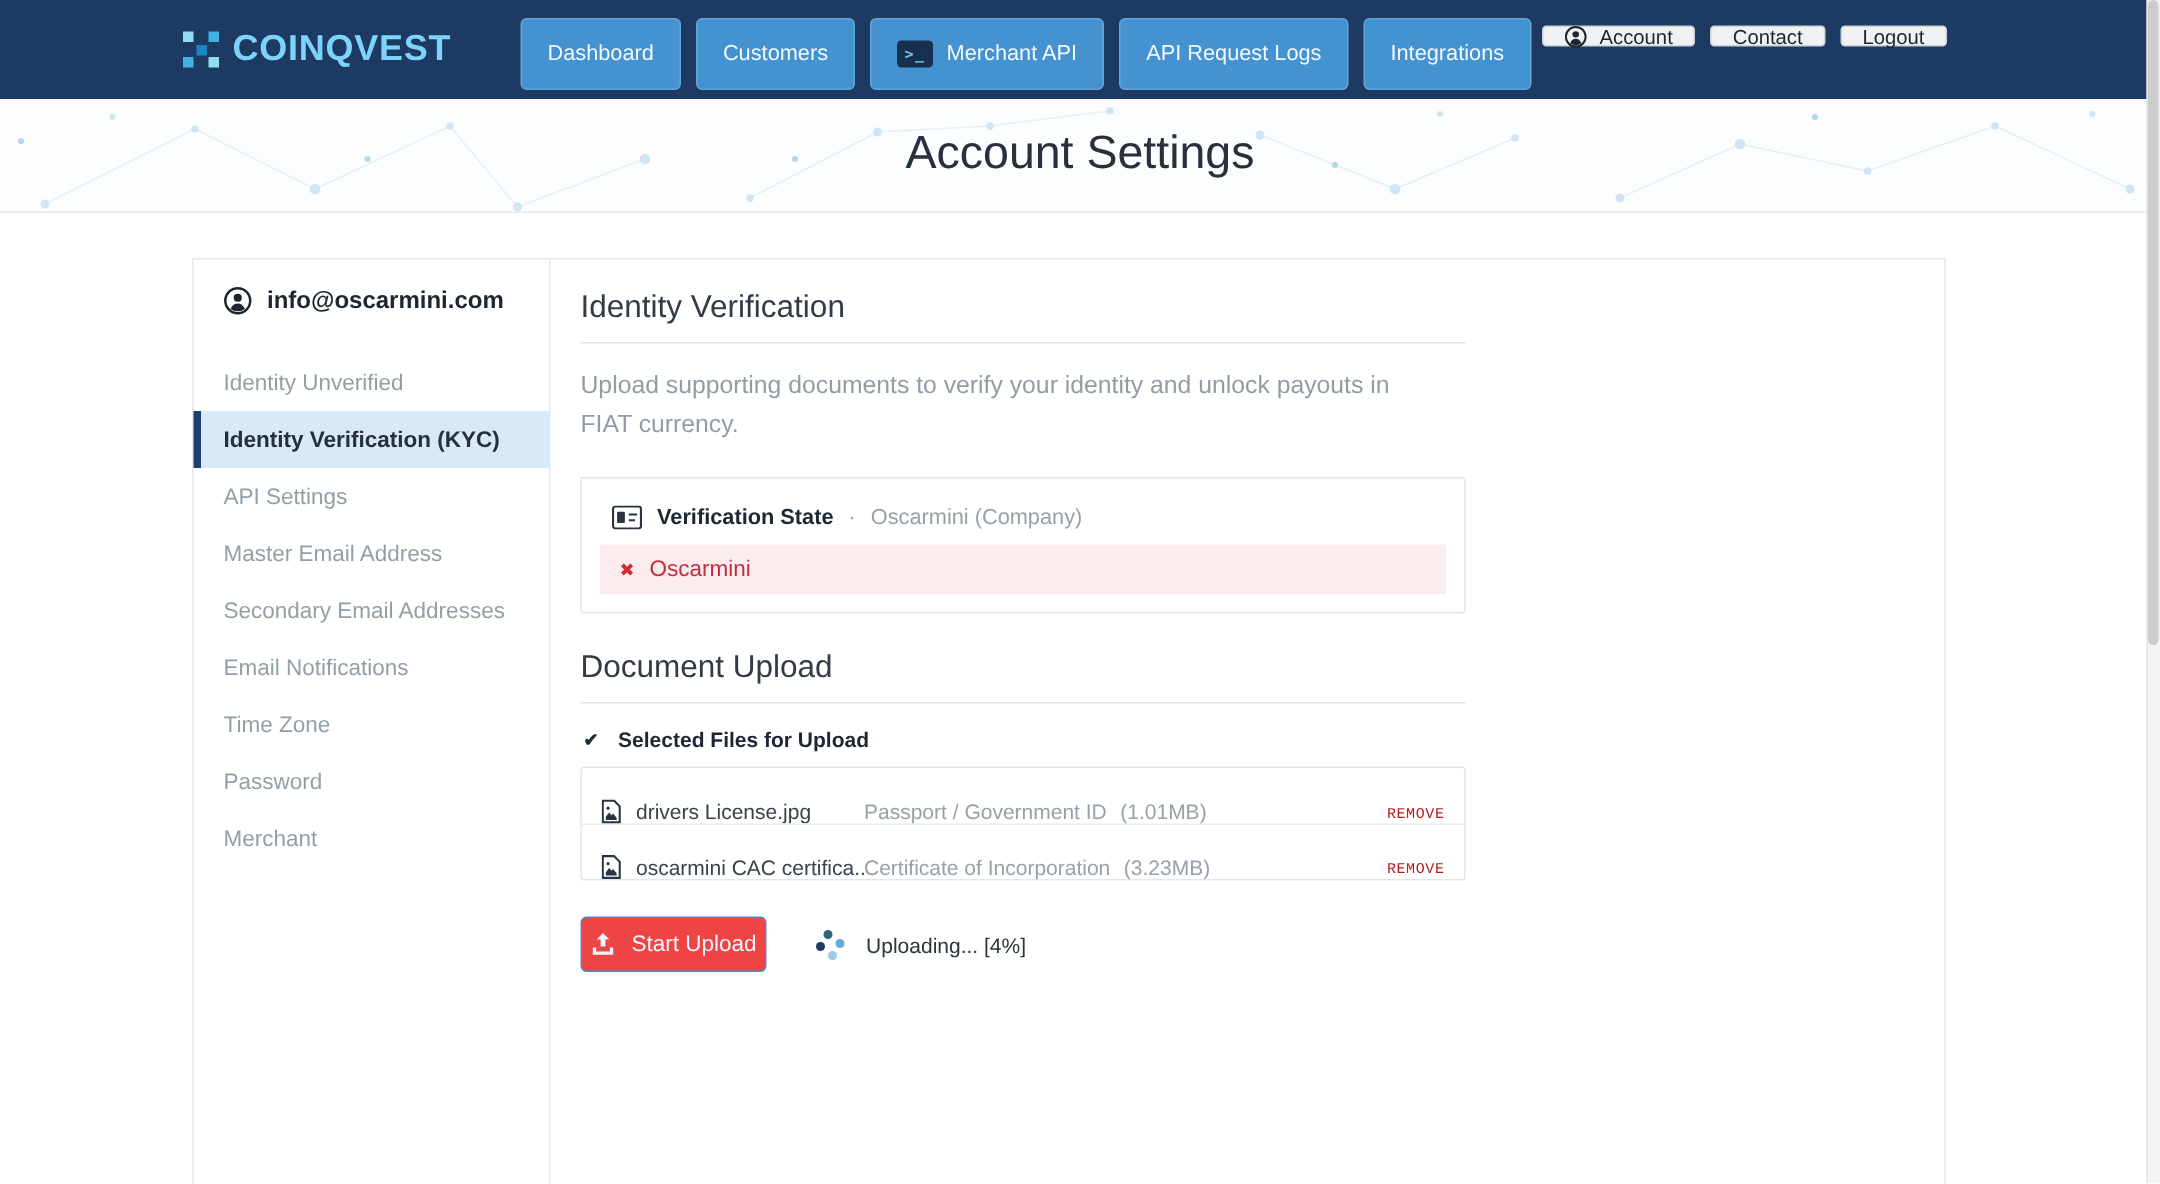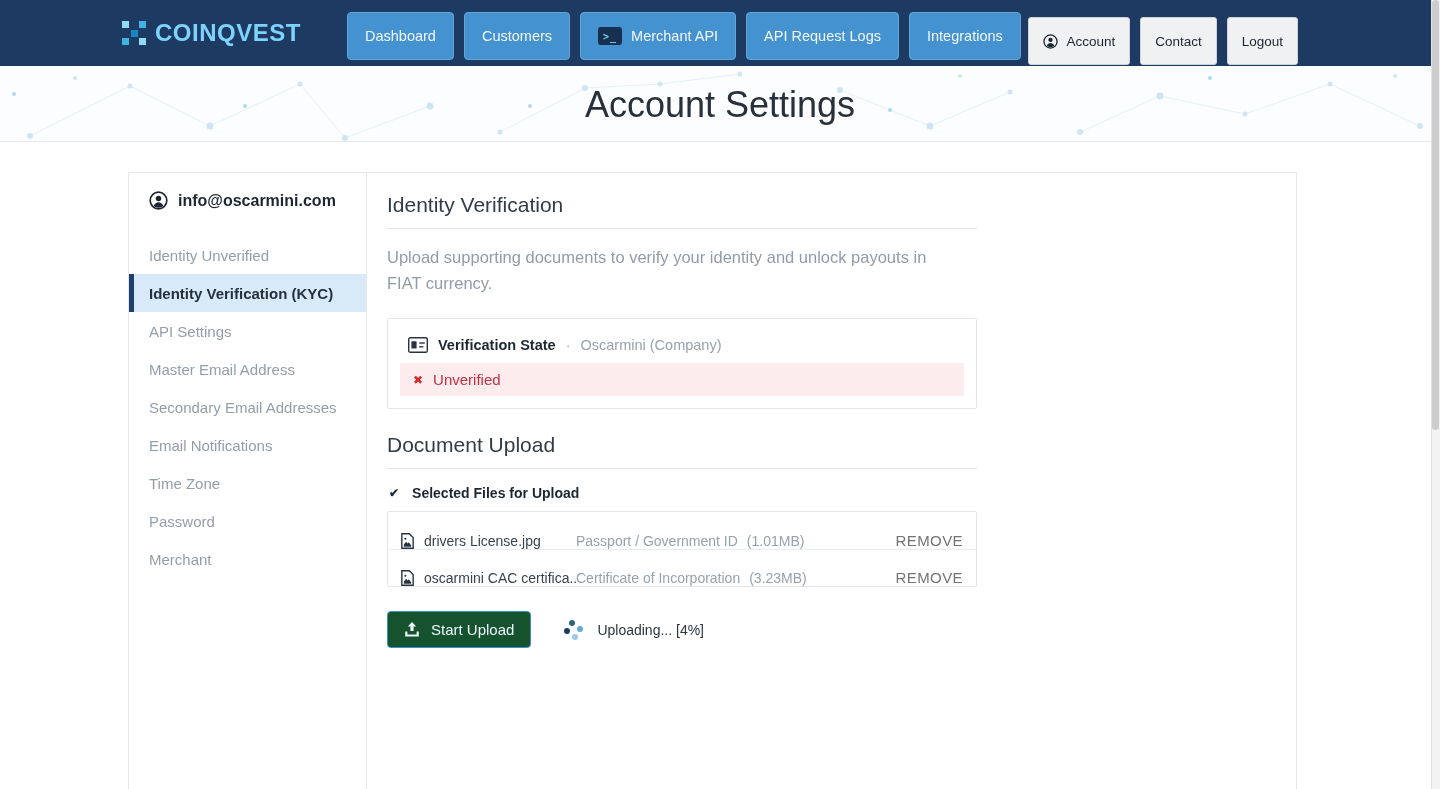--- a/index.html
+++ b/index.html
@@ -49,40 +49,40 @@
     background: #16304f; color: #7fc3ea;
     font-family: "DejaVu Sans Mono", monospace;
     font-size: 10px; font-weight: bold; letter-spacing: 1px;
   }
   .right-group {
     position: absolute; right: 142px; top: 17px;
     display: flex; gap: 10px;
   }
   .chrome-btn {
     display: flex; align-items: center; gap: 8px;
-    height: 48px; padding: 0 14px;
+    height: 14px; padding: 0 14px;
     background: #f0f1f2; border: 1px solid #cfd3d7; border-radius: 3px;
     color: #1c2530; font-size: 13.5px; cursor: pointer;
     font-family: "Liberation Sans", sans-serif;
   }
   .person-icon { color: #1c2530; display: inline-flex; }
 
   
   .title-band {
     position: relative; height: 76px;
     background: #fbfdfe;
     border-bottom: 1px solid #e8ebee;
     overflow: hidden;
   }
   .title-band svg.pattern { position: absolute; left: 0; top: 0; }
   .page-title {
     position: relative;
     text-align: center;
     padding-top: 18px;
-    font-size: 36px; font-weight: 500; color: #28303c;
+    font-size: 31px; font-weight: 500; color: #28303c;
   }
 
   
   .card {
     position: absolute;
     left: 128px; top: 172px;
     width: 1169px; height: 660px;
     background: #ffffff;
     border: 1px solid #e5e8eb;
     display: flex;
@@ -147,30 +147,30 @@
   .file-row {
     display: flex; align-items: flex-end;
     height: 37px; padding: 0 13px; font-size: 14px;
   }
   .file-row + .file-row { border-top: 1px solid #e9ecef; }
   .file-icon { color: #2a3440; display: inline-flex; margin-right: 10px; flex-shrink: 0; }
   .file-name { color: #39434e; width: 152px; white-space: nowrap; overflow: hidden; }
   .file-type { color: #98a1aa; }
   .file-size { color: #98a1aa; margin-left: 9px; }
   .remove-link {
-    margin-left: auto; color: #737373; font-size: 15px;
+    margin-left: auto; color: #b91c1c; font-size: 10px;
     letter-spacing: 0.4px; cursor: pointer; background: none; border: none;
-    font-family: Liberation Sans, sans-serif;
+    font-family: Liberation Mono, monospace;
   }
 
   .upload-row { display: flex; align-items: center; margin-top: 24px; }
   .upload-btn {
     display: flex; align-items: center; gap: 11px;
-    height: 37px; padding: 0 16px;
-    background: #14532d; border: 1px solid #3d8ed2; border-radius: 4px;
+    height: 37px; padding: 0 6px;
+    background: #ef4444; border: 1px solid #3d8ed2; border-radius: 4px;
     color: #eef5fc; font-size: 15px; cursor: pointer;
     font-family: "Liberation Sans", sans-serif;
   }
   .upload-icon { display: inline-flex; color: #eef5fc; }
   .spinner { position: relative; width: 20px; height: 20px; margin-left: 32px; flex-shrink: 0; }
   .spinner i { position: absolute; width: 6px; height: 6px; border-radius: 50%; display: block; }
   .sp1 { left: 6px; top: 0;  background: #2b6777; }
   .sp2 { left: 14px; top: 6px; background: #63a9da; }
   .sp3 { left: 1px; top: 8px; background: #1d3a63; }
   .sp4 { left: 9px; top: 14px; background: #9cc8e9; }
@@ -349,21 +349,21 @@
                 <line x1="11.2" y1="6" x2="16.8" y2="6" stroke="currentColor" stroke-width="1.4"></line>
                 <line x1="11.2" y1="9.8" x2="15.4" y2="9.8" stroke="currentColor" stroke-width="1.4"></line>
               </svg>
           </span>
           <span class="verify-label">Verification State</span>
           <span class="verify-sep">·</span>
           <span class="verify-subject">Oscarmini (Company)</span>
         </div>
         <div class="status-row">
           <span class="cross-icon">✖</span>
-          <span>Unverified</span>
+          <span>Oscarmini</span>
         </div>
       </div>
 
       <h2 class="section-title">Document Upload</h2>
       <hr class="rule">
 
       <div class="check-row">
         <span class="check-icon">✔</span>
         <span>Selected Files for Upload</span>
       </div>

